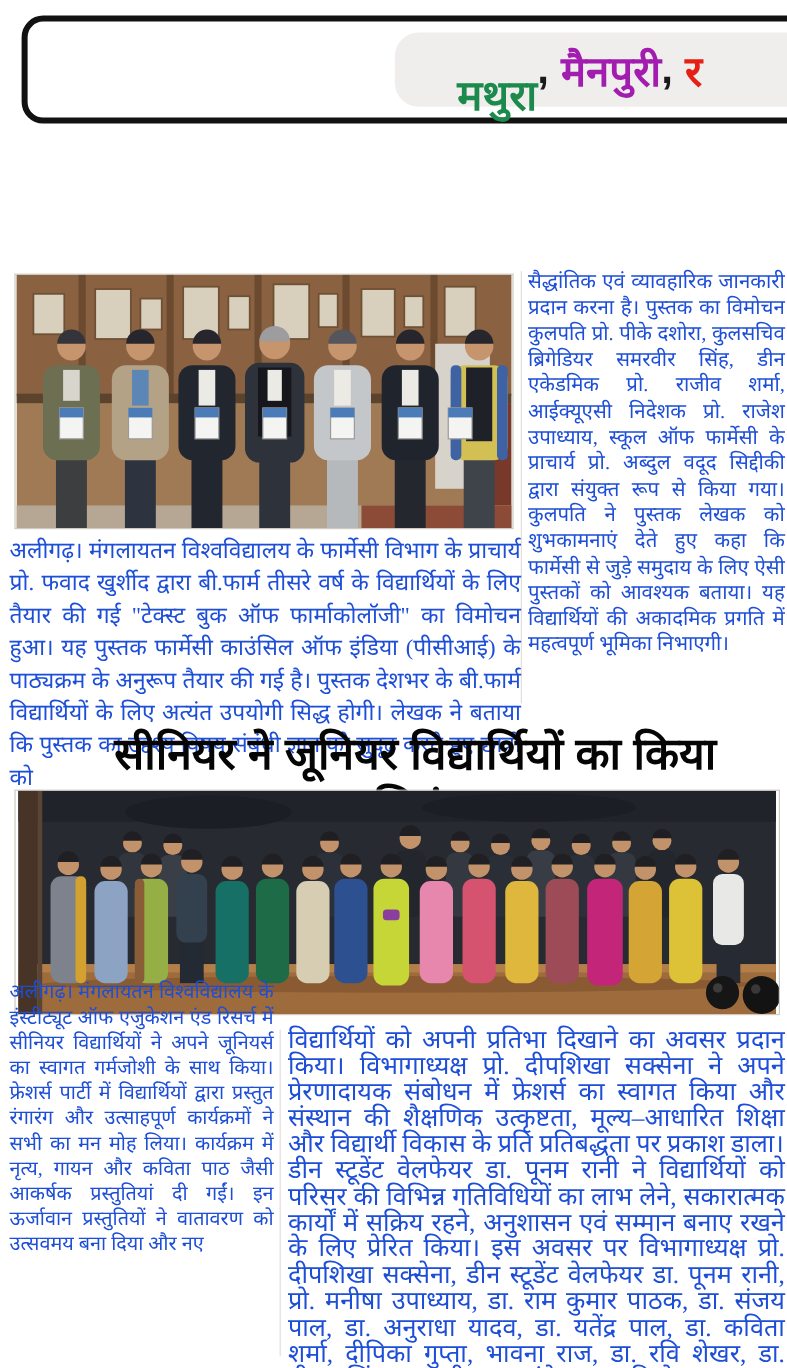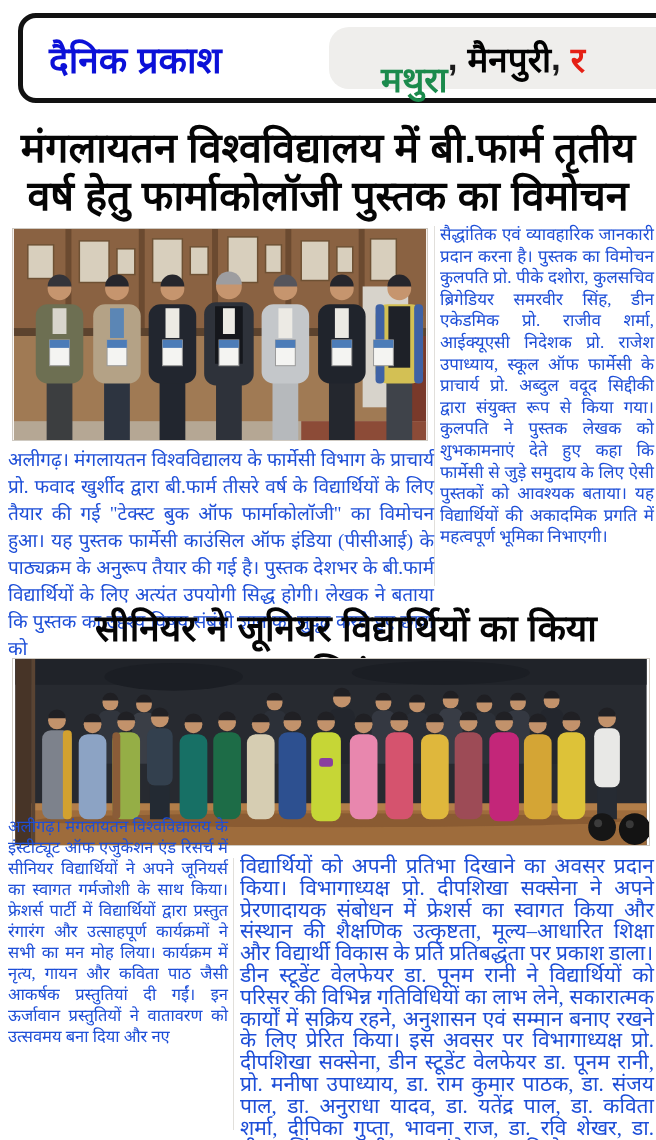--- a/index.html
+++ b/index.html
@@ -26,21 +26,21 @@
   }
   .editions-pill{
     position:absolute;left:306px;top:9px;bottom:9px;width:390px;
     background:#efeeec;border-radius:20px;
     display:flex;align-items:center;
     padding-left:52px;box-sizing:border-box;
     font-family:"Liberation Sans","DejaVu Sans",sans-serif;
     font-weight:bold;font-size:35px;white-space:nowrap;
   }
   .ed-green{color:#1b8a4c;margin-top:40px;}
-  .ed-blue{color:#000000;}
+  .ed-blue{color:#a21caf;}
   .ed-red{color:#e52015;}
   .ed-comma{color:#1a1a1a;margin-right:10px;}
   
   .headline{
     position:absolute;left:0;right:0;text-align:center;
     font-family:"Liberation Sans","DejaVu Sans",sans-serif;
     font-weight:bold;color:#050505;
   }
   .headline-1{top:124px;font-size:41px;line-height:48px;}
   .headline-2{top:606px;font-size:37px;line-height:46px;padding-left:36px;}
@@ -59,34 +59,29 @@
   .divider-v{position:absolute;width:1px;background:#e1dfdb;}
   .div-a1{left:434px;top:226px;height:360px;}
   .div-a2{left:233px;top:858px;height:272px;}
 </style>
 </head>
 <body>
 
 <div class="page">
 
   <div class="masthead">
-    <span class="paper-name">दैनिक प्रकाश</span>
     <span class="editions-pill">
       <span class="ed-green">मथुरा</span>
         <span class="ed-comma">,</span>
         <span class="ed-blue">मैनपुरी</span>
         <span class="ed-comma">,</span>
         <span class="ed-red">र</span>
     </span>
   </div>
 
-  <div class="headline headline-1">
-    <div>मंगलायतन विश्वविद्यालय में बी.फार्म तृतीय</div>
-    <div>वर्ष हेतु फार्माकोलॉजी पुस्तक का विमोचन</div>
-  </div>
 
   <div class="photo photo-1">
     <svg viewBox="0 0 416 213" width="414" height="211" xmlns="http://www.w3.org/2000/svg">
       <rect width="416" height="213" fill="#a07a54"></rect>
       <rect width="416" height="102" fill="#8a6242"></rect>
       <g fill="#6b4a30">
         <rect x="52" width="6" height="102"></rect>
           <rect x="126" width="6" height="102"></rect>
         <rect x="200" width="6" height="102"></rect>
           <rect x="274" width="6" height="102"></rect>

